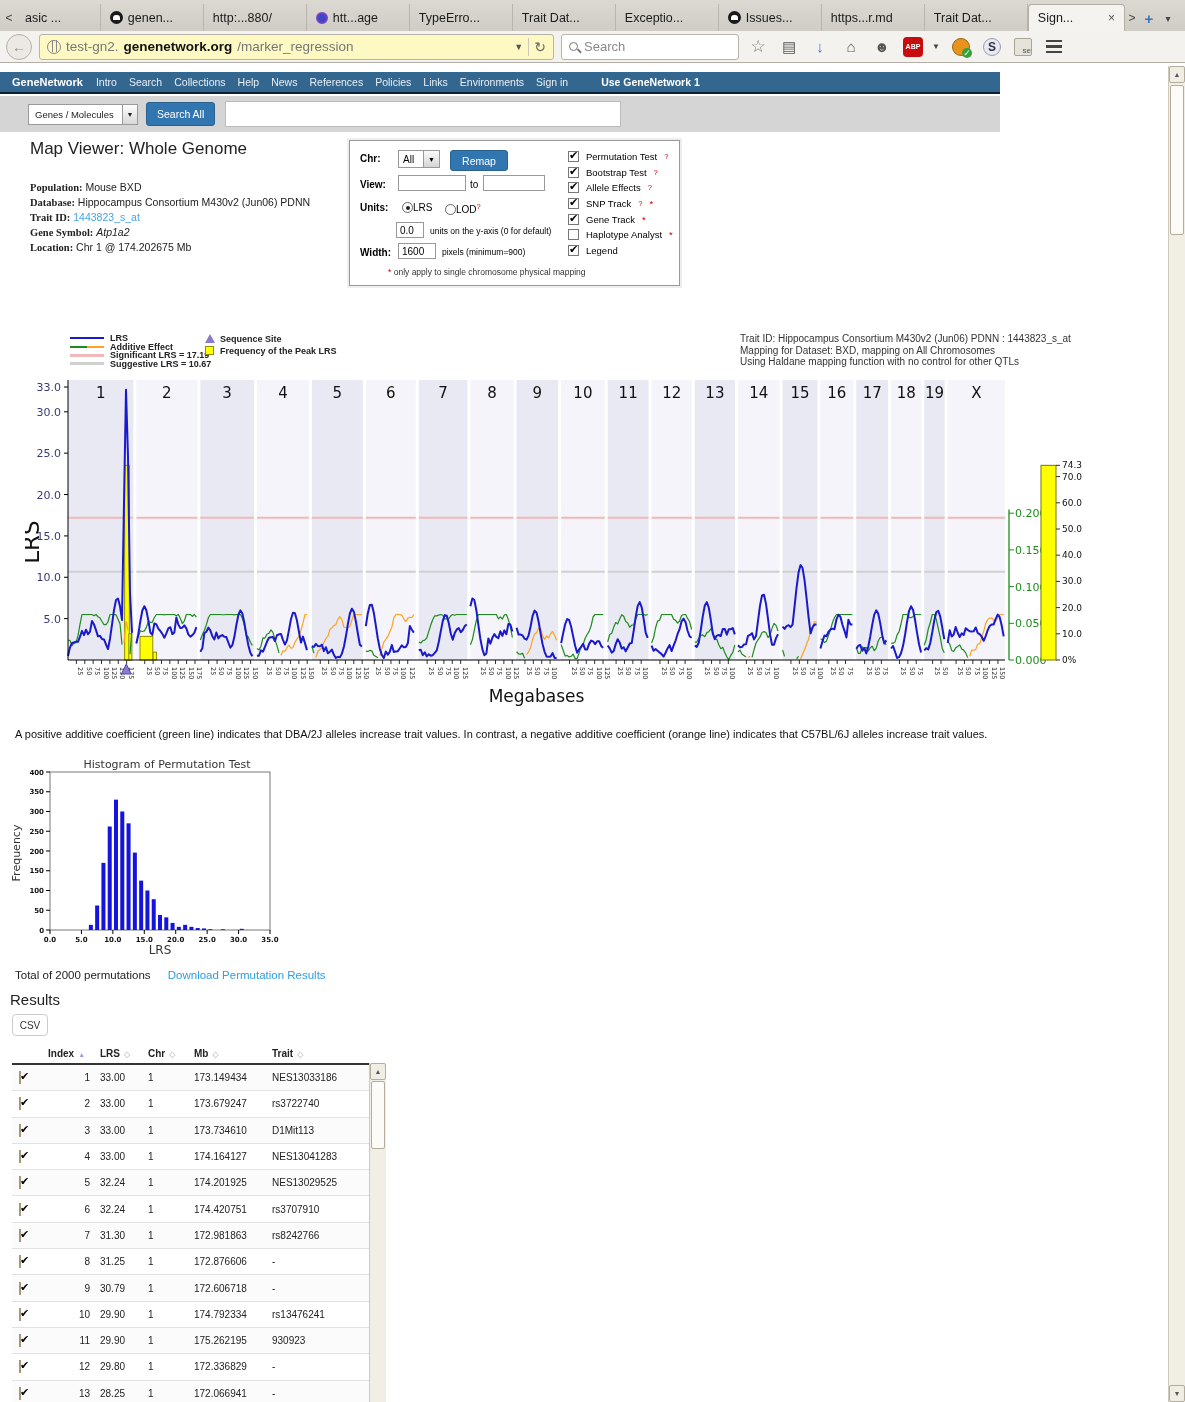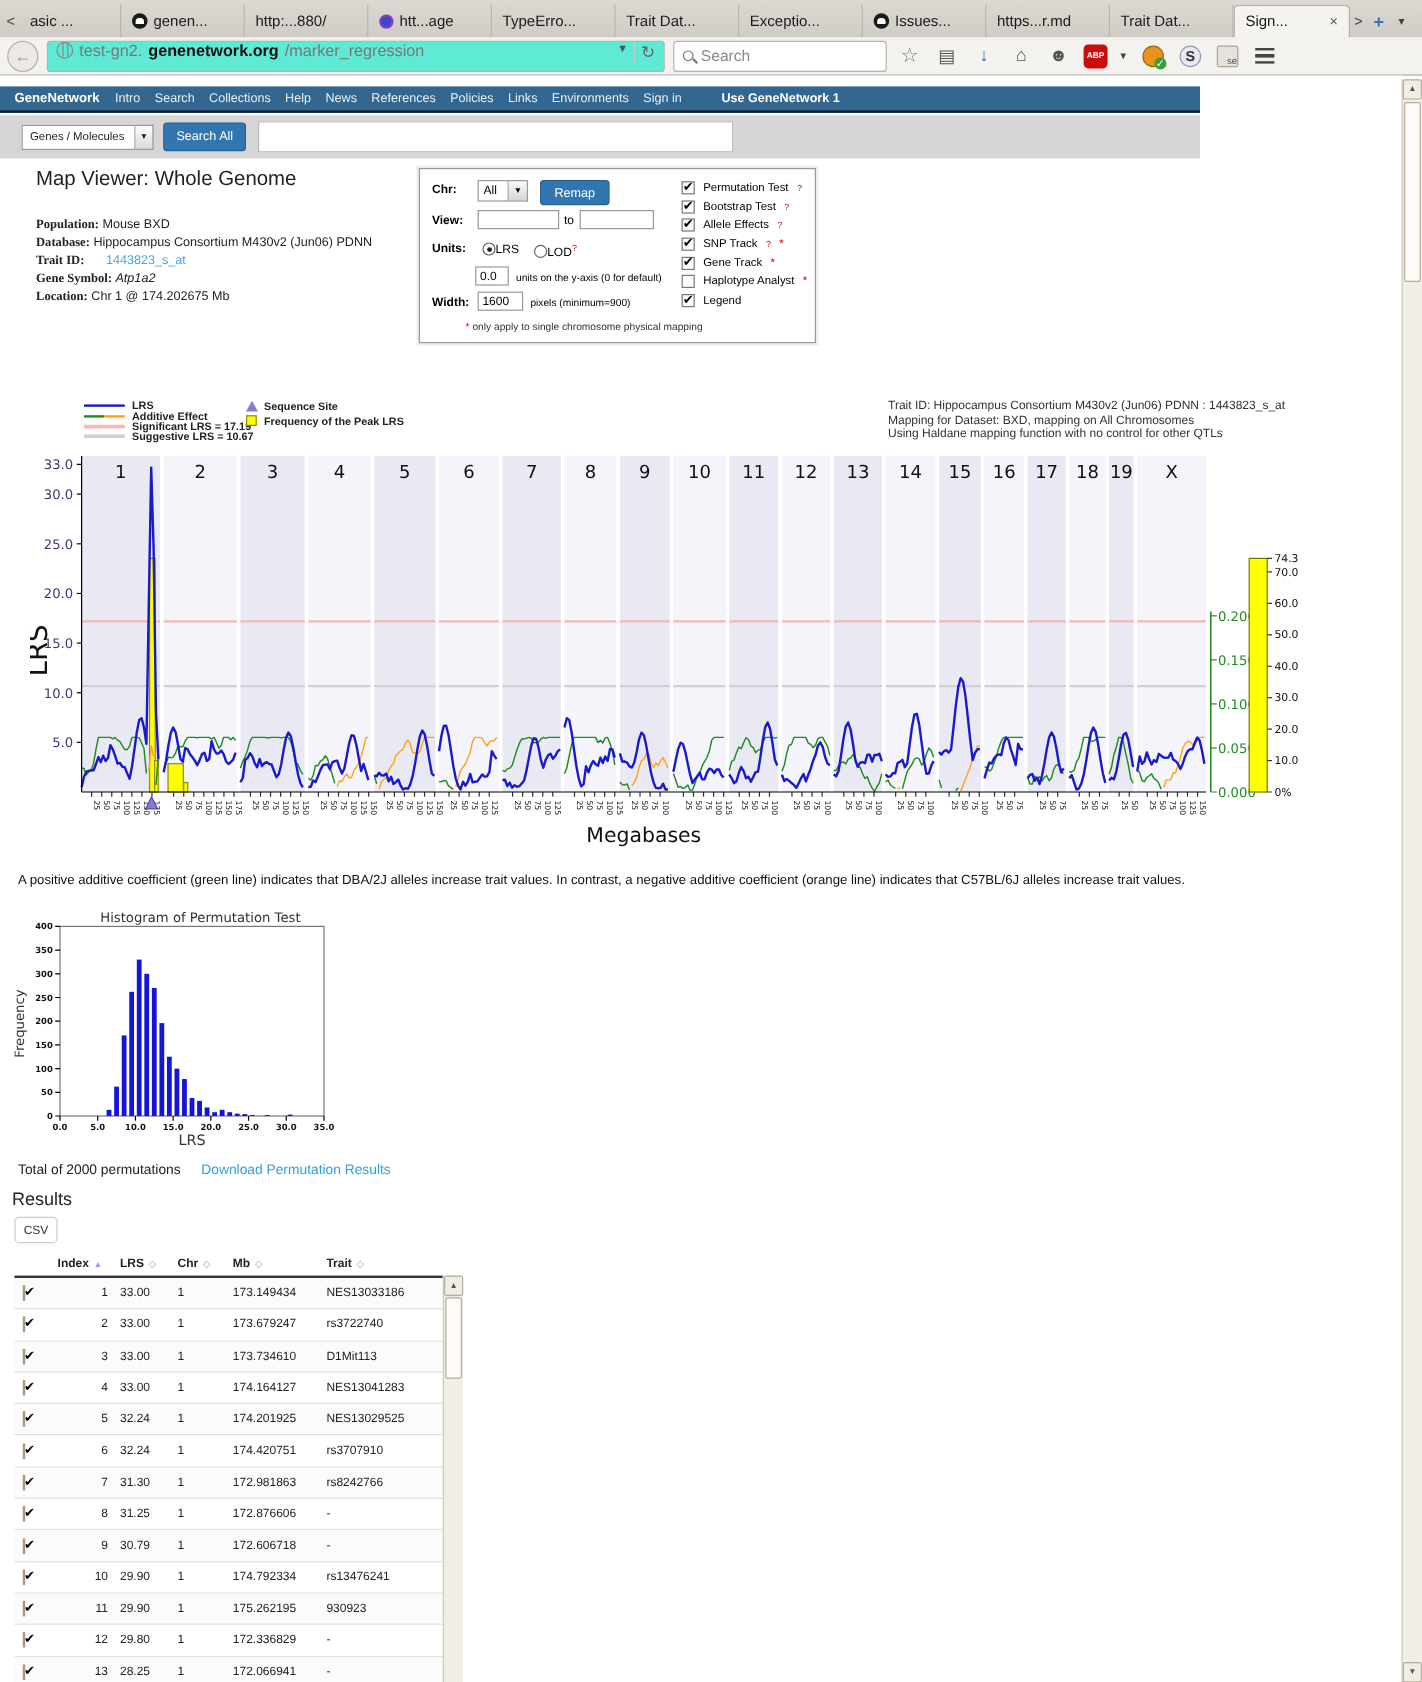--- a/index.html
+++ b/index.html
@@ -14,21 +14,21 @@
   .tab.active { background:#f5f3f0; border:1px solid #b2aea6; border-bottom:none; border-radius:4px 4px 0 0; max-width:125px; }
   .tab .close { margin-left:auto; color:#555; font-size:12px; }
   .gh-icon { width:13px; height:13px; border-radius:50%; background:#1a1a1a; position:relative; flex:0 0 13px;}
   .gh-icon::after { content:""; position:absolute; left:3px; top:4px; width:7px; height:5px; border-radius:3px 3px 0 0; background:#fff; }
   .ribbon-icon { width:12px; height:12px; border-radius:50%; background:#3b47c4; border:2px solid #7a40c9; flex:0 0 12px; }
   .newtab { width:20px; height:26px; display:flex; align-items:center; justify-content:center; color:#3a74b8; font-size:15px; font-weight:bold; }
   .tablist-caret { margin-left:auto; margin-right:8px; width:18px; height:26px; display:flex; align-items:center; justify-content:center; color:#444; font-size:10px; }
 
   .toolbar { height:32px; background:#f4f2ef; border-bottom:1px solid #b4b0a8; display:flex; align-items:center; padding:0 6px; gap:7px; }
   .backbtn { width:26px; height:26px; border-radius:50%; background:#ece9e4; border:1px solid #b5b1a9; color:#97938b; display:flex; align-items:center; justify-content:center; font-size:14px; }
-  .urlbar { width:515px; height:26px; background:#5eead4; border:1px solid #b8b4ac; border-radius:3px; display:flex; padding:0 7px; font-size:13.5px; gap:5px; }
+  .urlbar { width:515px; height:26px; background:#fef9c3; border:1px solid #b8b4ac; border-radius:3px; display:flex; align-items:center; padding:0 7px; font-size:13.5px; gap:5px; }
   .globe { width:14px; height:14px; border-radius:50%; border:1.5px solid #888; position:relative; flex:0 0 14px;}
   .globe::after{ content:""; position:absolute; left:4px; top:-1px; width:3px; height:12px; border-left:1px solid #888; border-right:1px solid #888;}
   .url-prefix,.url-path { color:#777; }
   .url-domain { color:#111; font-weight:bold; }
   .urlbar .caret { margin-left:auto; color:#555; font-size:9px; }
   .urlbar .sep { width:1px; height:18px; background:#ccc8c0; }
   .reload { color:#666; font-size:14px; }
   .searchbox { width:178px; height:26px; background:#fff; border:1px solid #b8b4ac; border-radius:3px; display:flex; align-items:center; padding:0 7px; gap:6px; }
   .mag { width:9px; height:9px; border:1.5px solid #777; border-radius:50%; position:relative; flex:0 0 9px;}
   .mag::after { content:""; position:absolute; left:7px; top:7px; width:5px; height:1.5px; background:#777; transform:rotate(45deg); }
@@ -44,31 +44,31 @@
   .edit-addon { width:18px; height:18px; background:#e6e3da; border:1px solid #a9a496; border-radius:2px; font-size:8px; color:#555; display:flex; align-items:end; justify-content:end; }
   .hamburger { display:flex; flex-direction:column; gap:3px; }
   .hamburger i { width:16px; height:2.5px; background:#454545; }
 
   
   .page { position:absolute; top:63px; left:0; width:1168px; height:1339px; background:#fff; }
   .gn-nav { position:absolute; top:9px; left:0; width:1000px; height:22px; background:#33678f; border-bottom:2px solid #0c1f33; color:#fff; display:flex; align-items:center; padding:0 12px; gap:13px; font-size:10.5px; }
   .gn-brand { font-weight:bold; font-size:11px; }
   .gn-item { color:#e8eef5; }
   .gn-gn1 { font-weight:bold; margin-left:20px; }
-  .search-strip { position:absolute; top:33px; left:0; width:1000px; height:36px; background:#d5d5d5; display:flex; align-items:center; padding-left:18px; }
+  .search-strip { position:absolute; top:33px; left:0; width:1000px; height:36px; background:#d5d5d5; display:flex; align-items:center; padding-left:28px; }
   .combo { display:flex; height:21px; }
   .combo .val { width:95px; background:#fff; border:1px solid #9a9a9a; font-size:9.5px; display:flex; align-items:center; padding-left:6px; color:#222; }
   .combo .btn { width:15px; background:linear-gradient(#fdfdfd,#d8d8d8); border:1px solid #9a9a9a; border-left:none; font-size:7px; display:flex; align-items:center; justify-content:center; color:#222; }
   .search-all { margin-left:8px; height:24px; padding:0 10px; background:#3276b1; border:1px solid #2a628f; border-radius:3px; color:#fff; font-size:10.5px; }
   .search-input { margin-left:10px; width:396px; height:26px; border:1px solid #bbb; background:#fff; font-size:11px; padding:0 6px; }
 
   .pg-title { position:absolute; top:76px; left:30px; font-size:17px; color:#222; }
   .info { position:absolute; top:117px; left:30px; font-size:10.5px; color:#222; line-height:14px; }
   .info b { font-size:10.5px;font-family:Liberation Serif, serif; }
-  .link { color:#4ba3e3; text-decoration:none;margin-left:15px; }
+  .link { color:#4ba3e3; text-decoration:none; }
   .ital { font-style:italic; }
 
   .ctrl { position:absolute; top:77px; left:349px; width:331px; height:146px; border:1px solid #999; box-shadow:0 0 0 2px #eee; background:#fff; font-size:10px; }
   .ctrl .lbl { position:absolute; font-weight:bold; }
   .ctrl input[type=text] { border:1px solid #999; height:16px; font-size:10px; padding:0 3px; }
   .ddl { position:absolute; display:flex; height:18px; }
   .ddl .v { width:26px; background:#fff; border:1px solid #999; display:flex; align-items:center; padding-left:4px; font-size:10px; }
   .ddl .b { width:16px; background:linear-gradient(#fbfbfb,#d5d5d5); border:1px solid #999; border-left:none; display:flex; align-items:center; justify-content:center; font-size:7px;}
   .remap { position:absolute; left:100px; top:9px; width:58px; height:21px; background:#3276b1; border:1px solid #2a628f; border-radius:3px; color:#fff; font-size:10.5px; }
   .radio { width:11px; height:11px; border:1px solid #666; border-radius:50%; display:inline-block; vertical-align:-2px; position:relative; background:#fff;}

